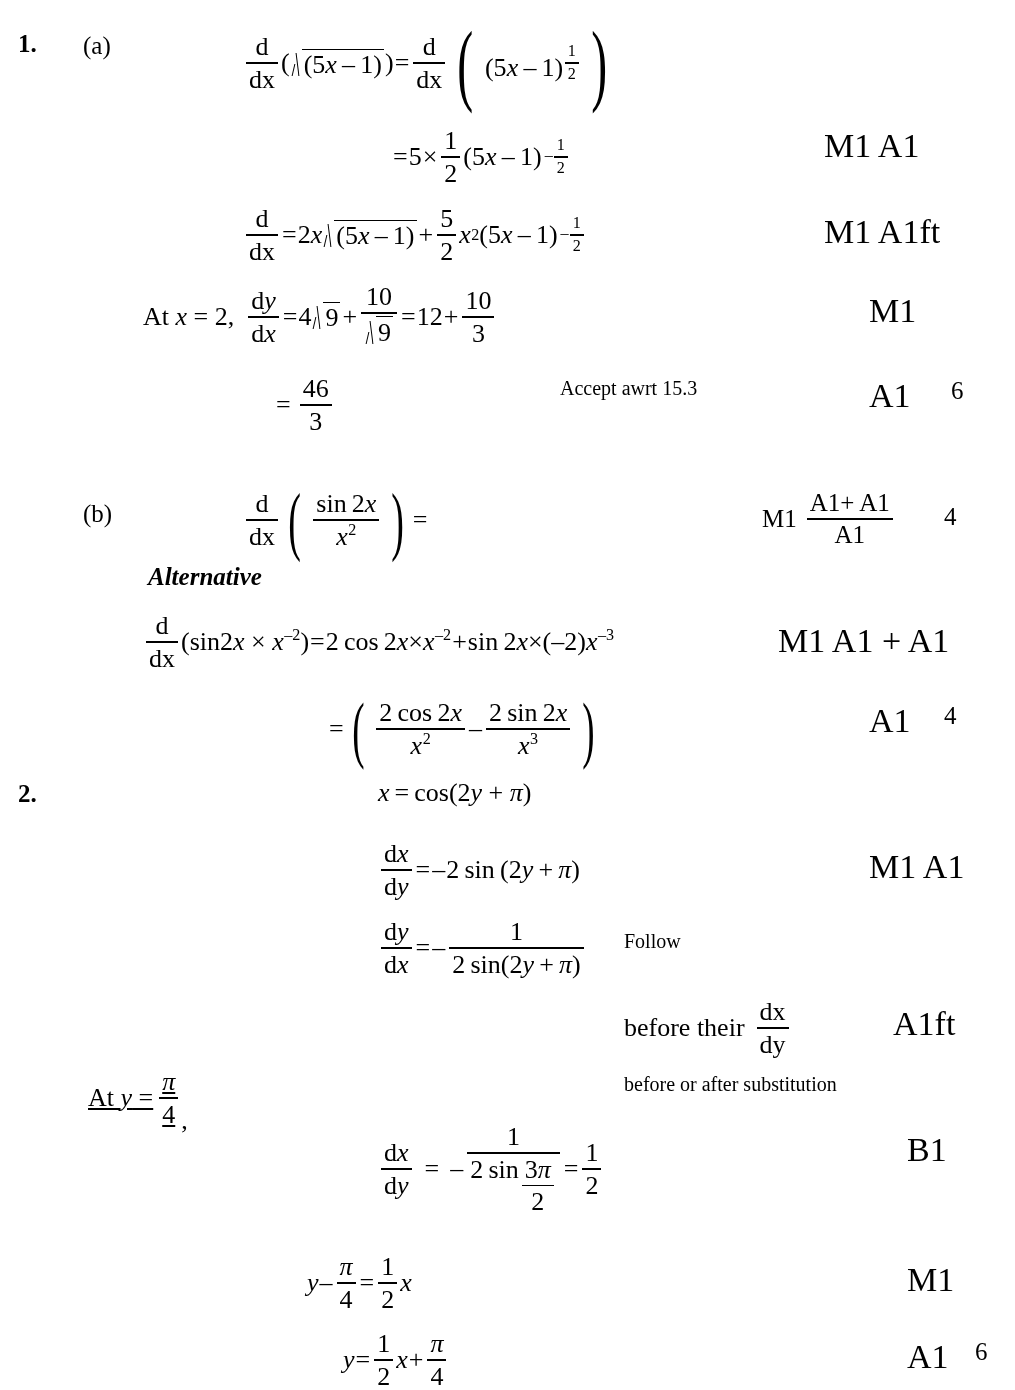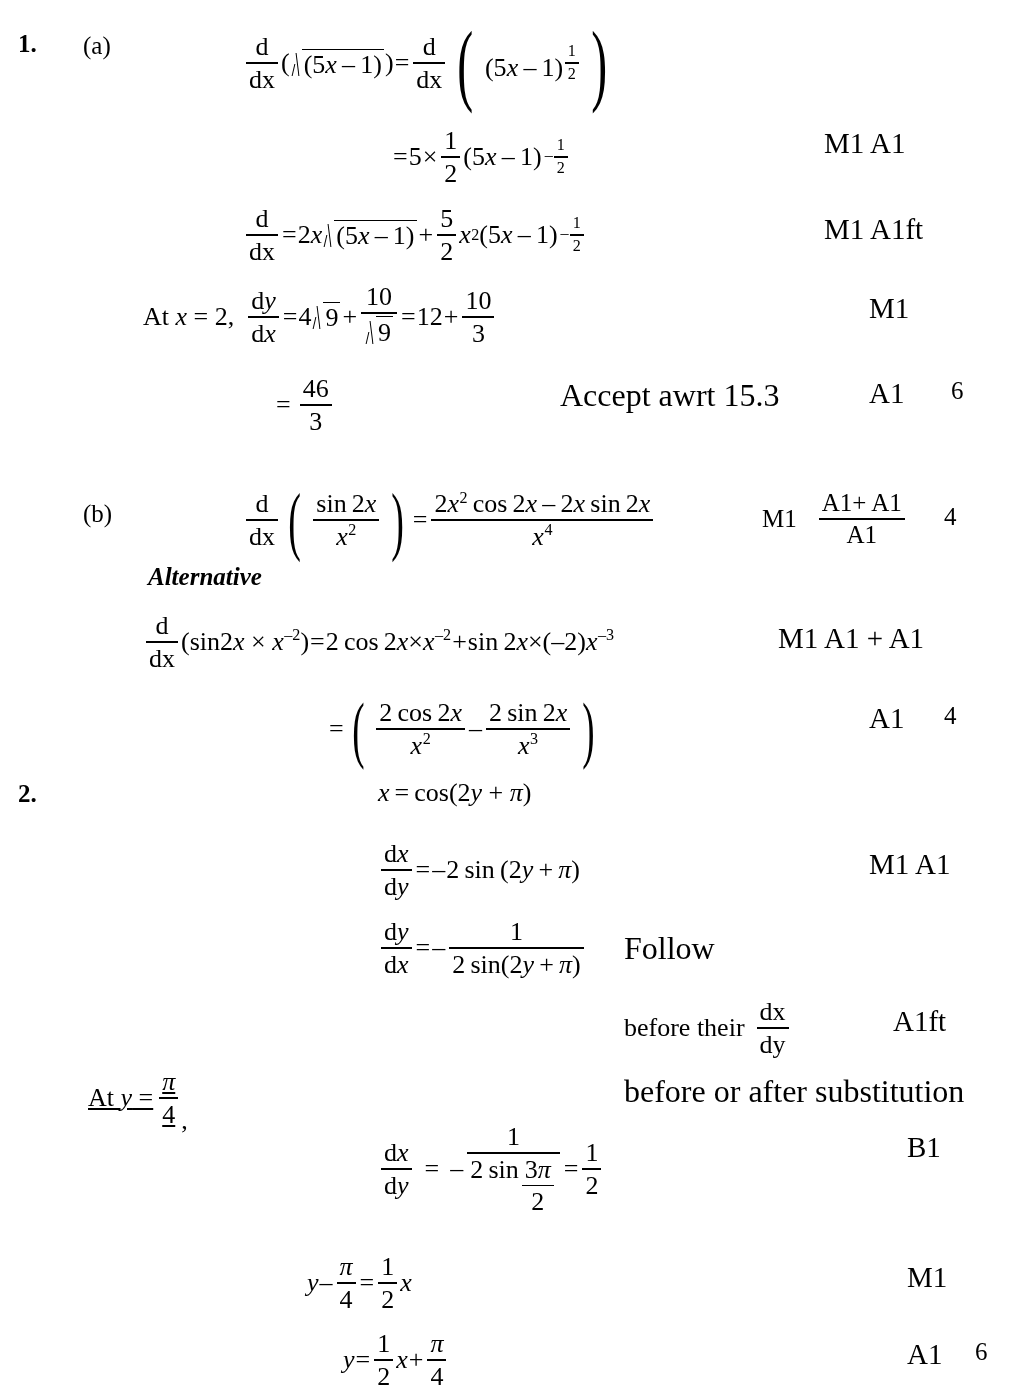--- a/index.html
+++ b/index.html
@@ -111,30 +111,30 @@
     position: absolute;
     font-weight: bold;
     font-size: 25px;
   }
   .part {
     position: absolute;
     font-size: 25px;
   }
   .mark {
     position: absolute;
-    font-size: 29px;
+    font-size: 34px;
     white-space: nowrap;
   }
   .total {
     position: absolute;
     font-size: 25px;
   }
   .note {
     position: absolute;
-    font-size: 32px;
+    font-size: 20px;
     white-space: nowrap;
   }
   .alt-head {
     position: absolute;
     font-size: 25px;
     font-weight: bold;
     font-style: italic;
   }
 </style>
 </head>
@@ -279,30 +279,25 @@
     <span style="padding:0 2px;">
       <span class="frac">
         <span class="num">sin 2<span class="it">x</span></span>
         <span class="bar"></span>
         <span class="den"><span class="it">x</span><sup class="sp">2</sup></span>
       </span>
     </span>
     <span class="pr" style="font-size:76px; transform:scaleX(0.5);">)</span>
   </span>
   <span class="op">=</span>
-  <span class="frac">
-    <span class="num">2<span class="it">x</span><sup class="sp">2</sup> cos 2<span class="it">x</span> – 2<span class="it">x</span> sin 2<span class="it">x</span></span>
-    <span class="bar"></span>
-    <span class="den"><span class="it">x</span><sup class="sp">4</sup></span>
-  </span>
 </div>
 
 <div class="mrow" style="left:762px; top:490px; font-size:25px;">
   <span>M1</span>
-  <span class="frac" style="margin-left:22px;justify-content:space-between;">
+  <span class="frac" style="margin-left:10px;justify-content:space-between;">
     <span class="num">A1+ A1</span>
     <span class="bar"></span>
     <span class="den">A1</span>
   </span>
 </div>
 <div class="total" style="left:944px; top:503px;">4</div>
 
 <div class="alt-head" style="left:148px; top:563px;">Alternative</div>
 
 <div class="mrow" style="left:143px; top:612px;">

